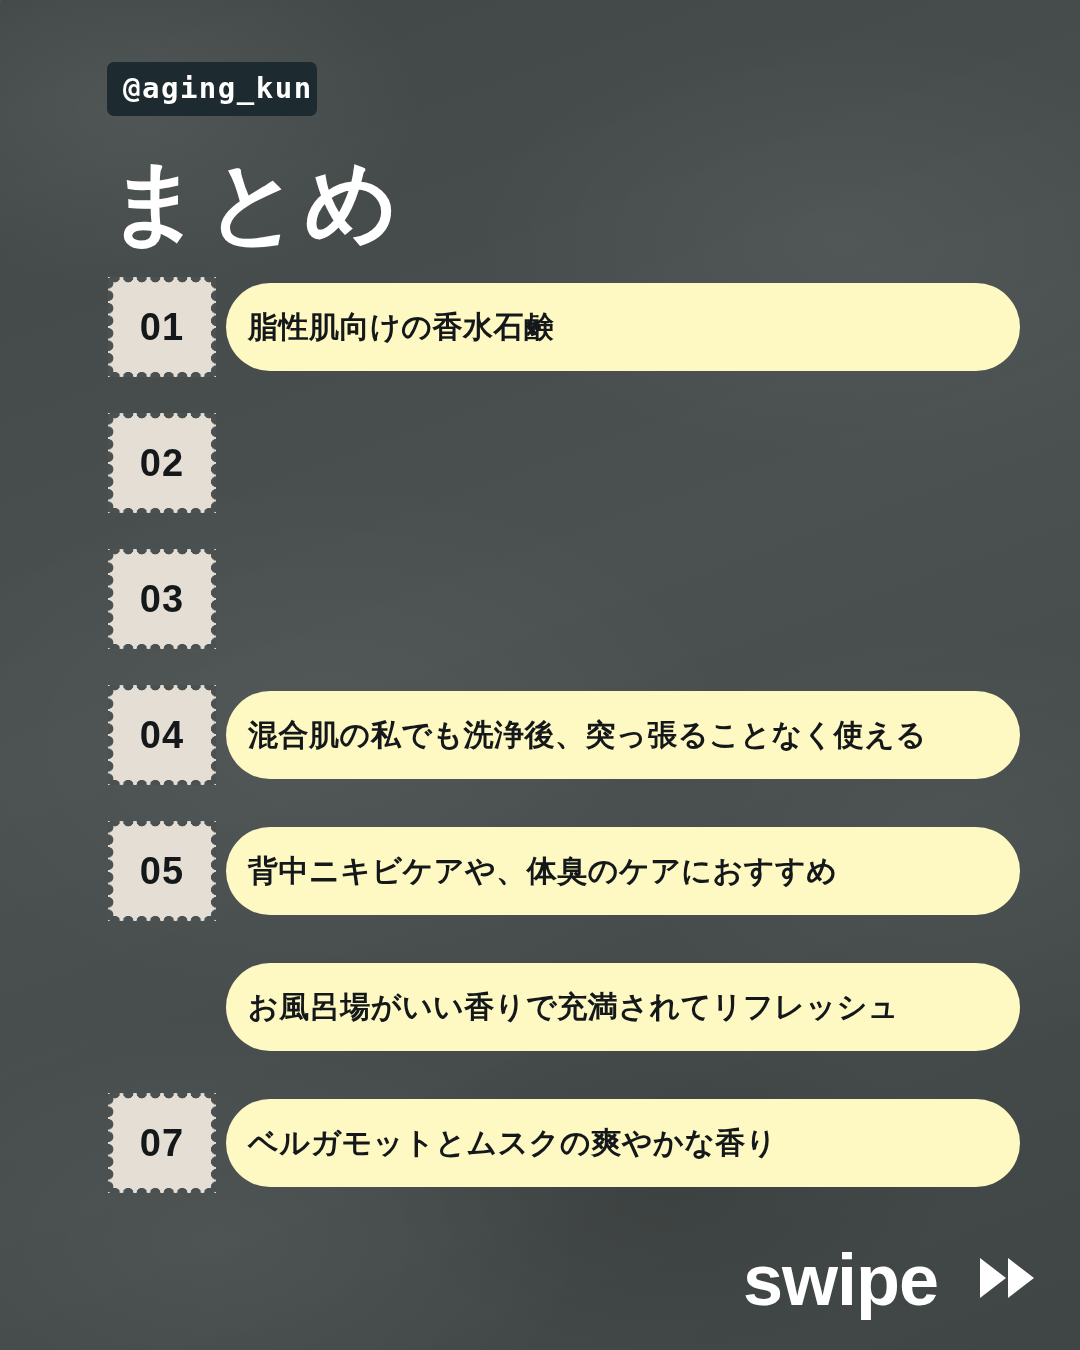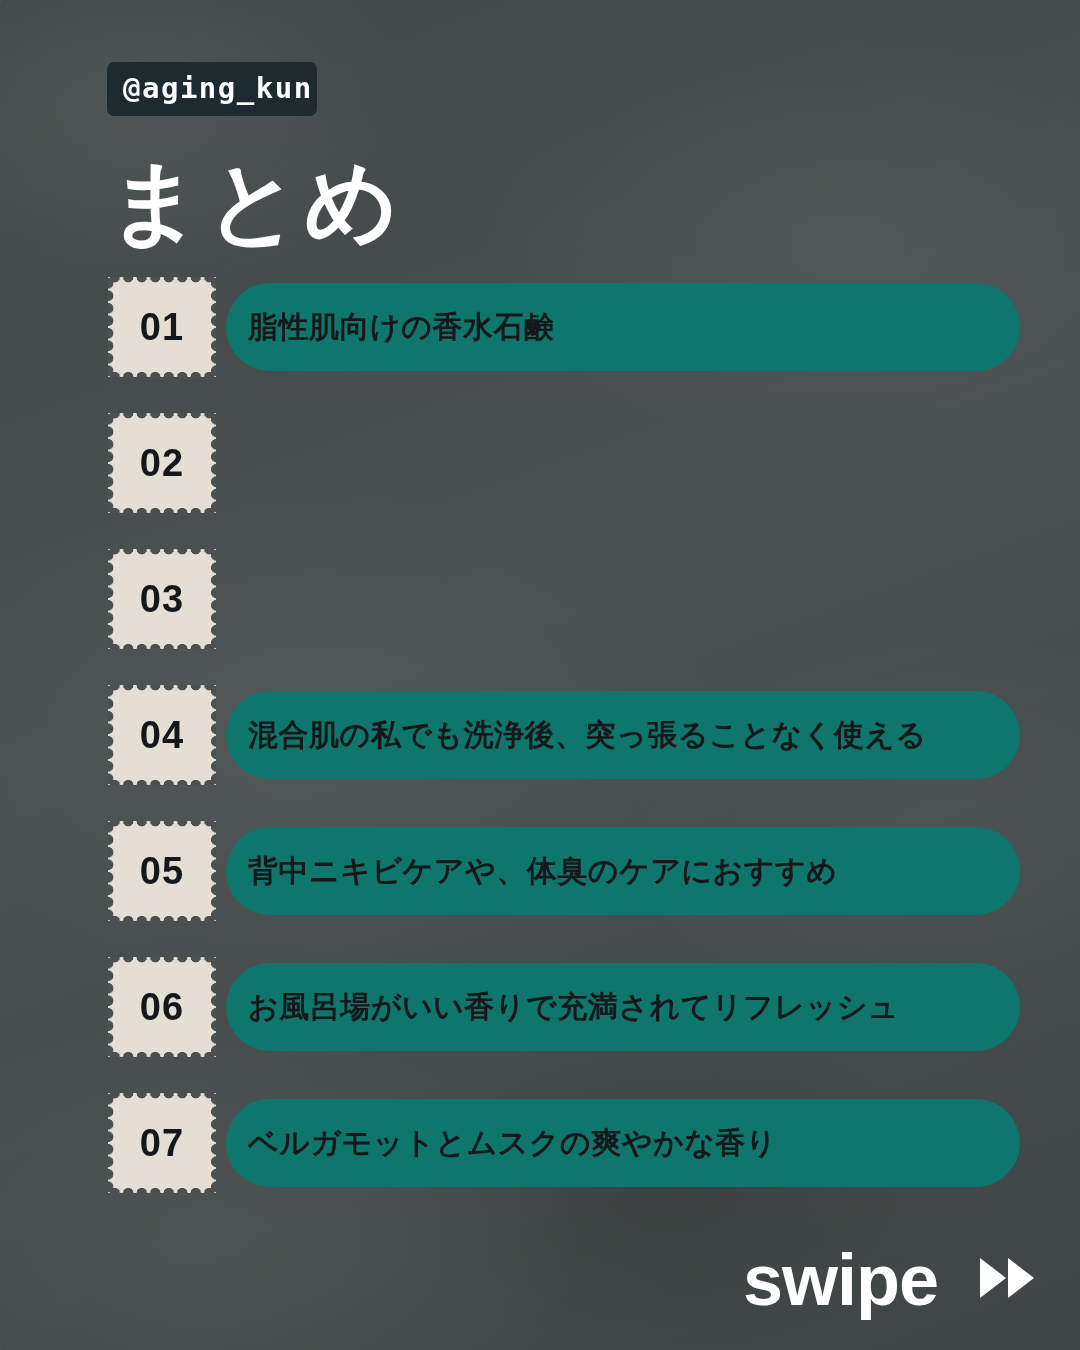--- a/index.html
+++ b/index.html
@@ -72,21 +72,21 @@
     position: relative;
     height: 100px;
     margin-bottom: 36px;
   }
   .bar {
     position: absolute;
     left: 118px;
     top: 6px;
     right: 0;
     height: 88px;
-    background: #0f766e;
+    background: #fef9c3;
     border-radius: 44px;
     display: flex;
     align-items: center;
     padding-left: 22px;
     box-sizing: border-box;
   }
   .bar-text {
     color: #14181a;
     font-size: 30px;
     font-weight: bold;
@@ -205,23 +205,20 @@
     <div class="row">
       <div class="stamp">
         <span class="stamp-num">05</span>
       </div>
       <div class="bar">
         <span class="bar-text">背中ニキビケアや、体臭のケアにおすすめ</span>
       </div>
     </div>
 
     <div class="row">
-      <div class="stamp">
-        <span class="stamp-num">06</span>
-      </div>
       <div class="bar">
         <span class="bar-text">お風呂場がいい香りで充満されてリフレッシュ</span>
       </div>
     </div>
 
     <div class="row">
       <div class="stamp">
         <span class="stamp-num">07</span>
       </div>
       <div class="bar">

